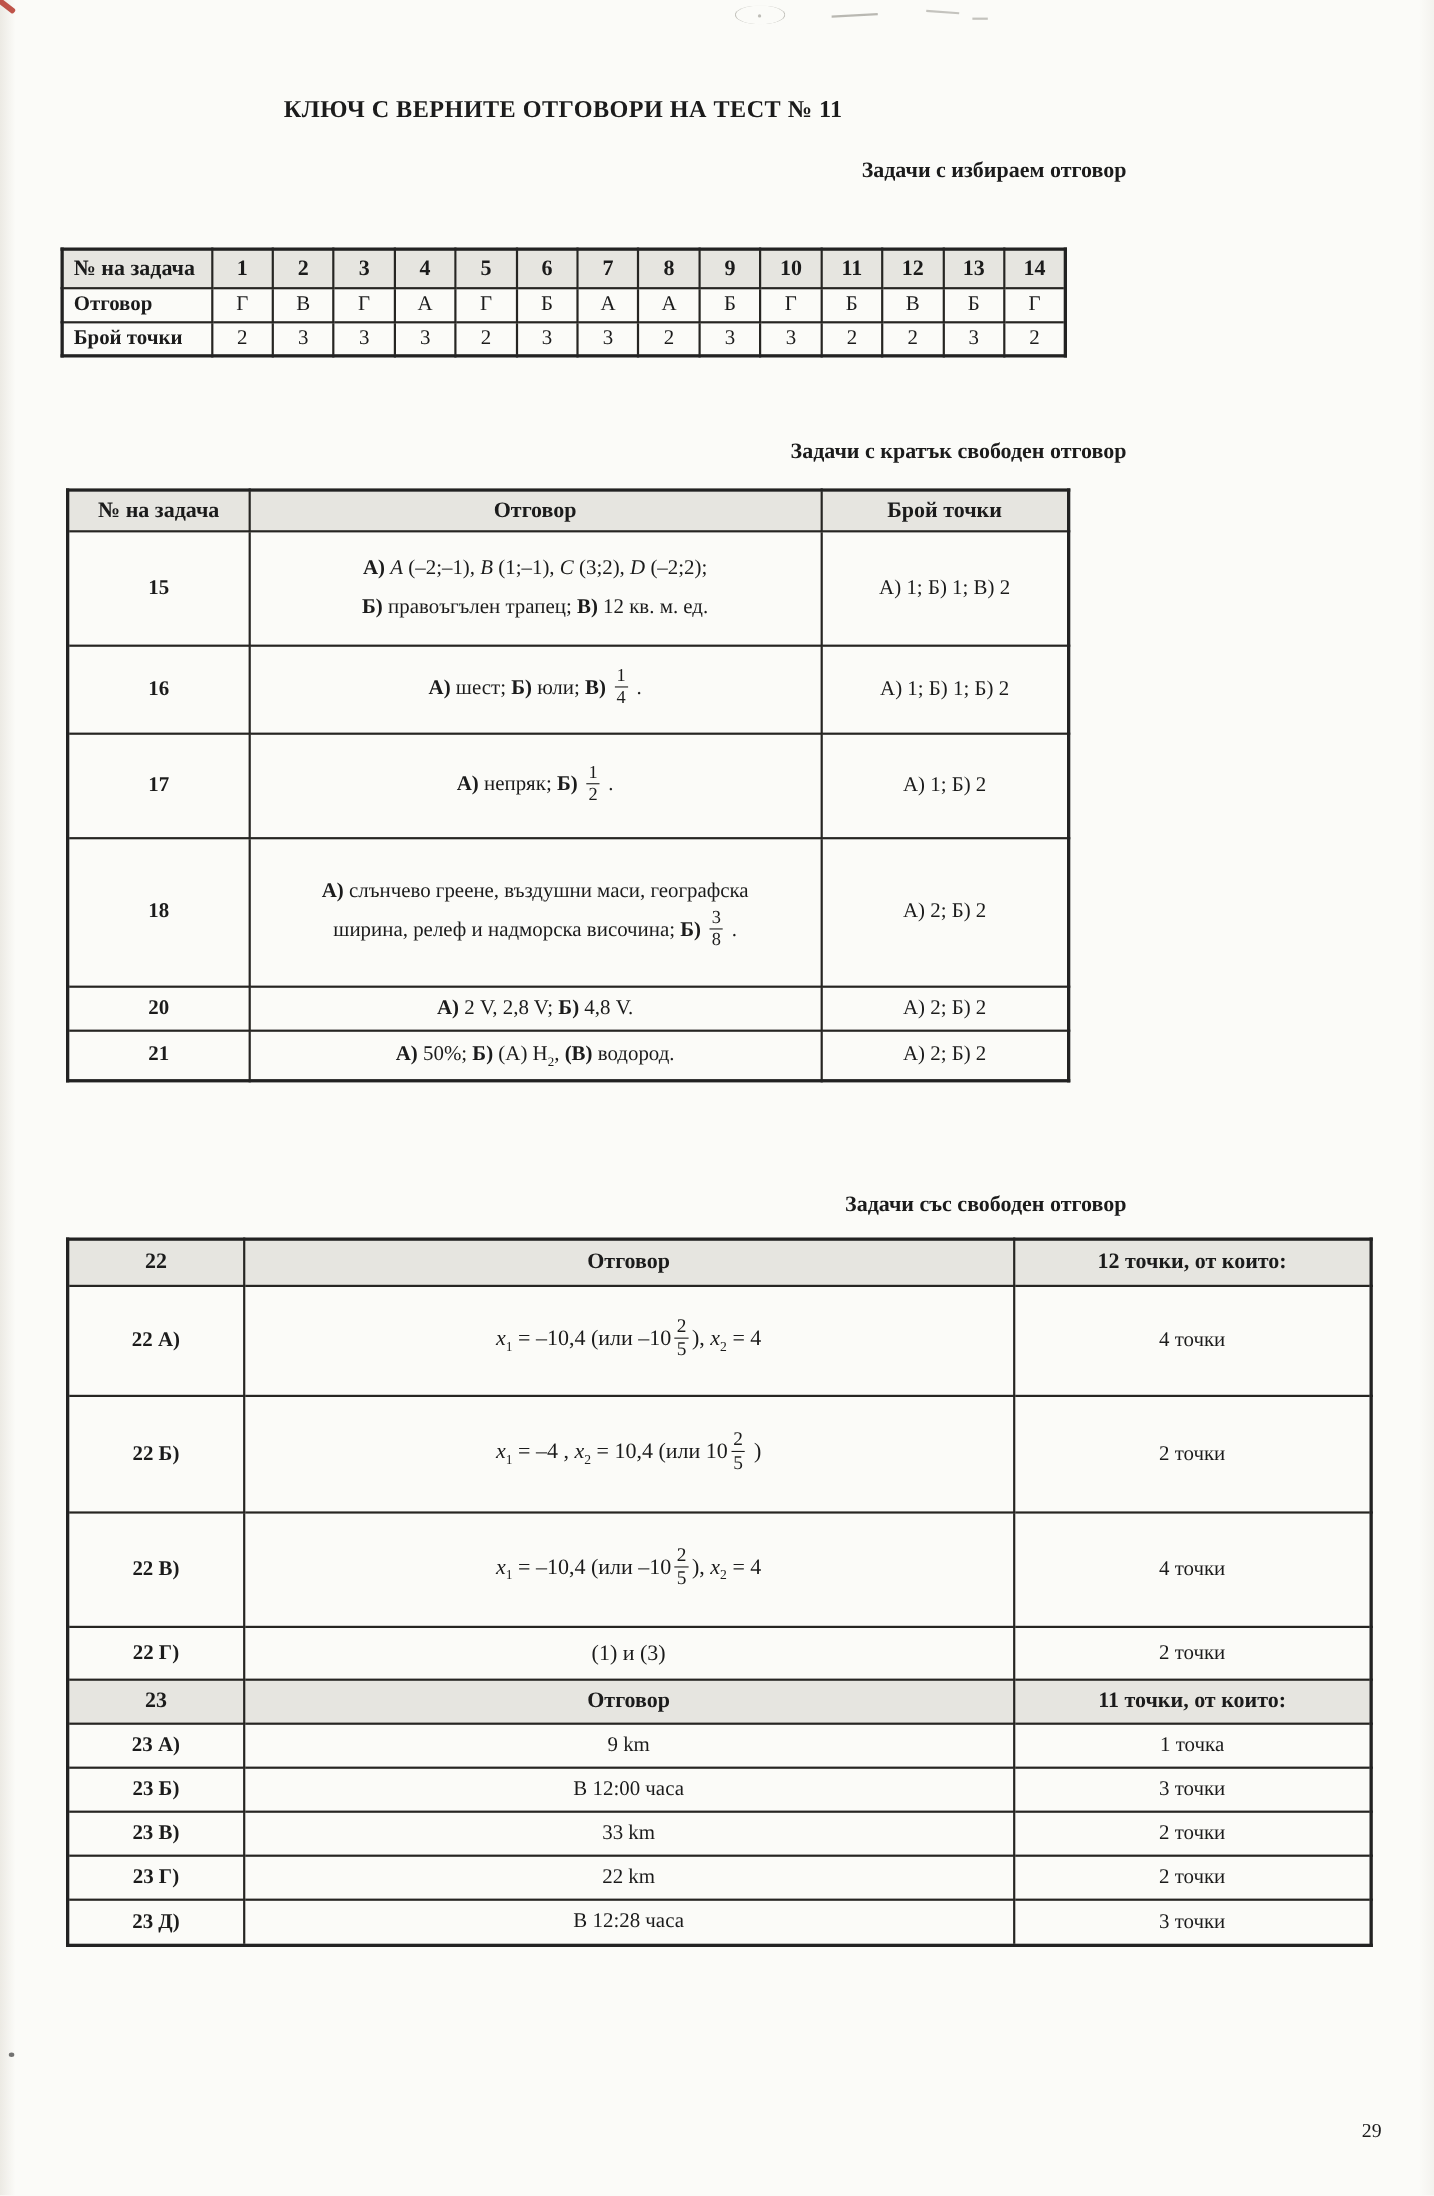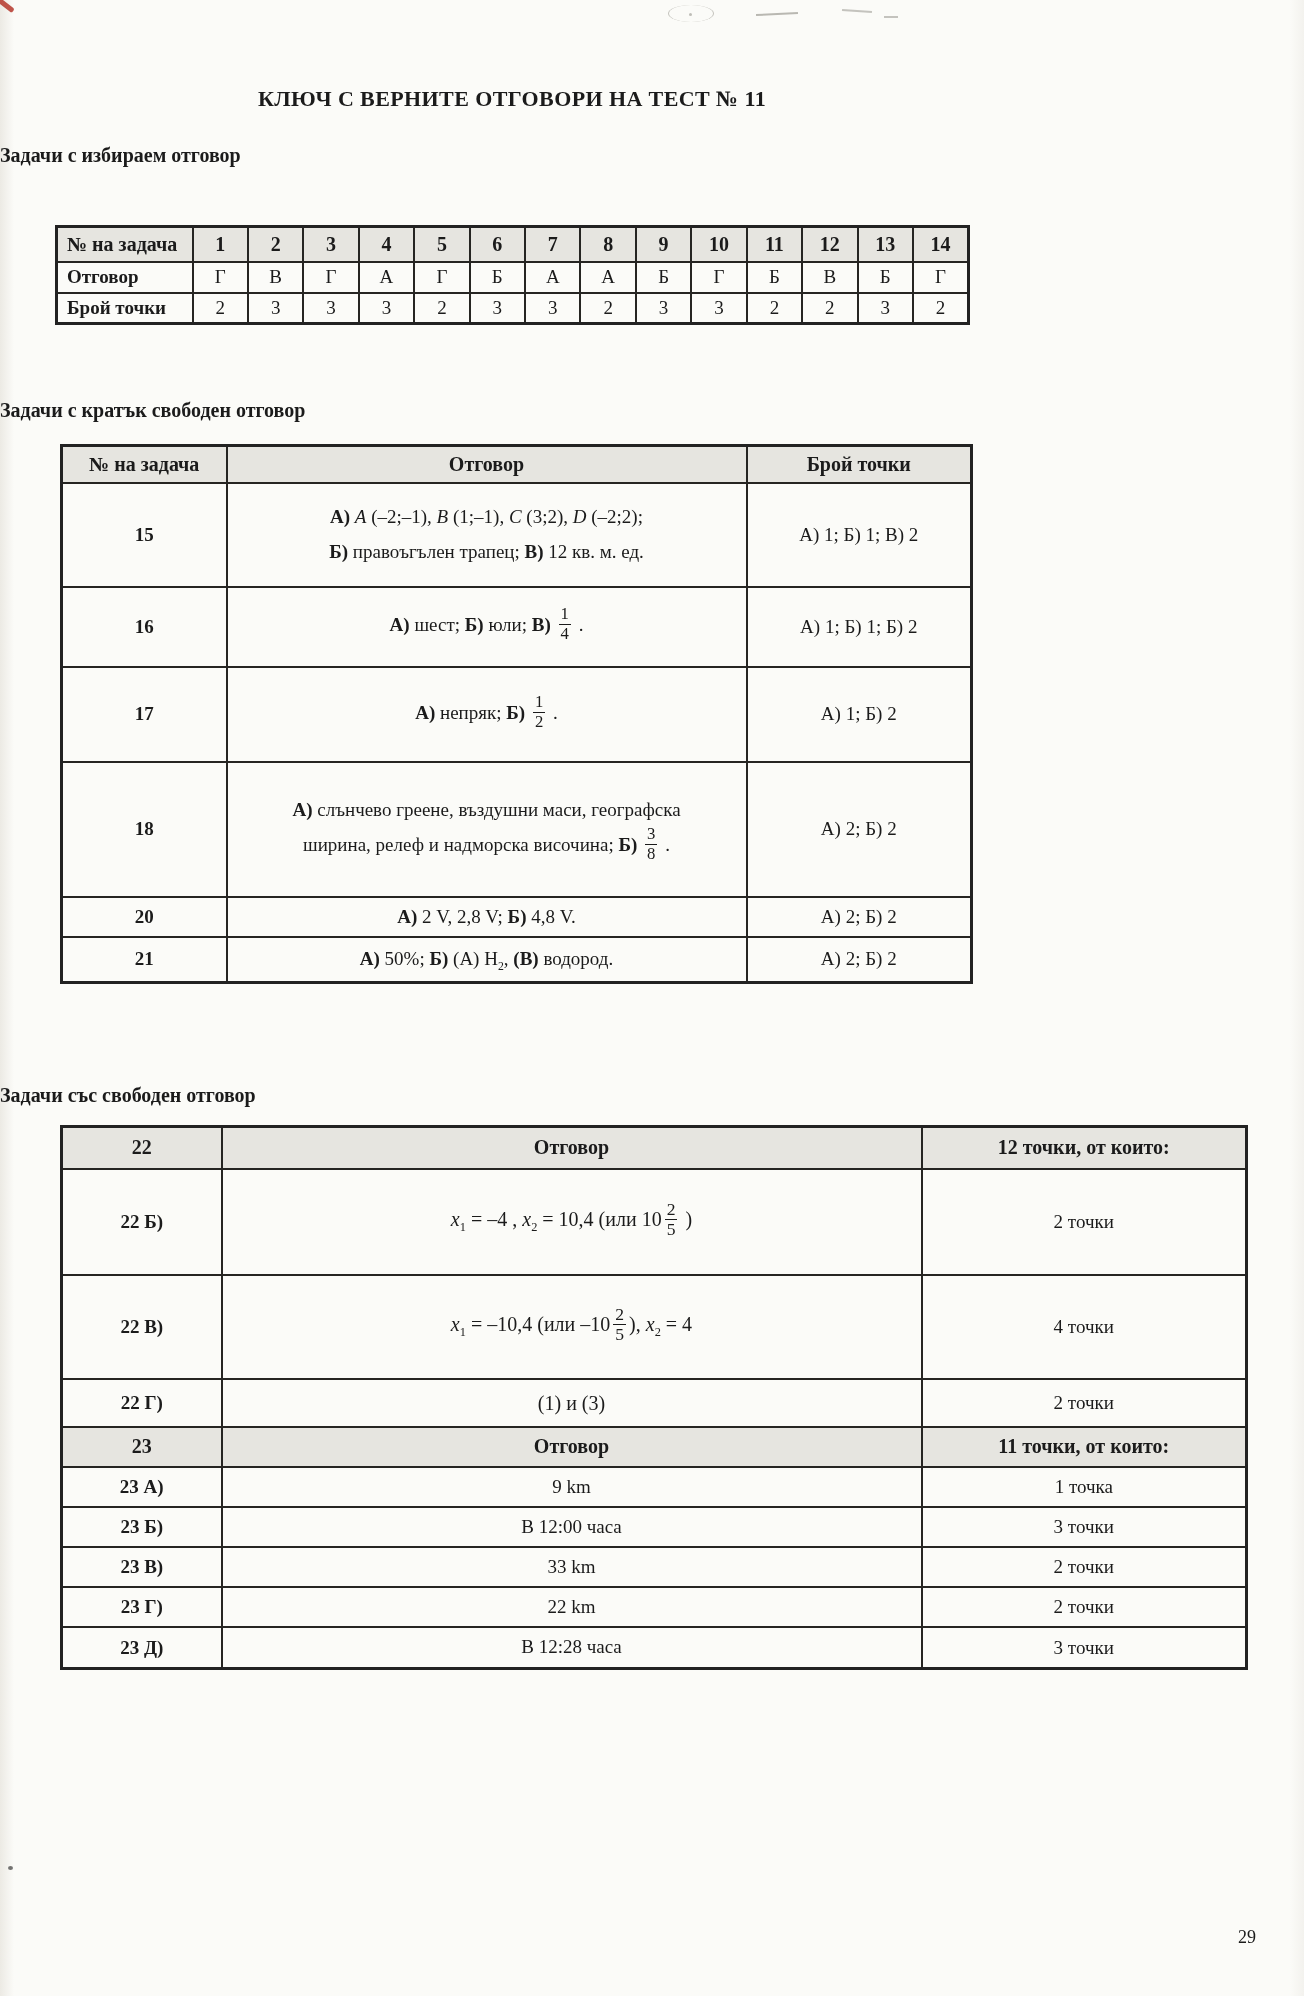--- a/index.html
+++ b/index.html
@@ -13,21 +13,21 @@
   }
   .page{
     position:absolute;inset:0;
     background:linear-gradient(90deg,#eceae4 0px,#fbfbf8 14px,#fbfbf8 1290px,#f3f2ee 1304px);
   }
   .doc-title{
     width:1024px;margin:86px 0 0 0;
     text-align:center;font-weight:bold;font-size:22px;letter-spacing:.4px;
   }
   .sec-title{
-    width:1024px;text-align:left;font-weight:bold;font-size:20px;
+    width:1024px;text-align:right;font-weight:bold;font-size:20px;
   }
   .sec-title.s1{margin-top:32px;}
   .sec-title.s2{margin-top:74px;}
   .sec-title.s3{margin-top:100px;}
 
   table{border-collapse:collapse;table-layout:fixed;}
   td{
     border:2px solid #262522;
     text-align:center;vertical-align:middle;
     font-size:19px;padding:2px 4px;overflow:hidden;
@@ -222,20 +222,27 @@
         <col style="width:160px">
         <col style="width:700px">
         <col style="width:325px">
       </colgroup>
     <tbody>
         <tr class="hdr" style="height:42px;">
       <td>22</td>
       <td>Отговор</td>
       <td>12 точки, от които:</td>
     </tr>
+    <tr style="height:100px;">
+      <td class="numcol">22 А)</td>
+      <td class="eq">
+            <div class="ansline"><i>x</i><sub>1</sub><span> = –10,4 (или –10</span><span class="frac"><span class="fn">2</span><span class="fd">5</span></span><span>), </span><i>x</i><sub>2</sub><span> = 4</span></div>
+          </td>
+      <td>4 точки</td>
+    </tr>
     <tr style="height:106px;">
       <td class="numcol">22 Б)</td>
       <td class="eq">
             <div class="ansline"><i>x</i><sub>1</sub><span> = –4 , </span><i>x</i><sub>2</sub><span> = 10,4 (или 10</span><span class="frac"><span class="fn">2</span><span class="fd">5</span></span><span> )</span></div>
           </td>
       <td>2 точки</td>
     </tr>
     <tr style="height:104px;">
       <td class="numcol">22 В)</td>
       <td class="eq">

